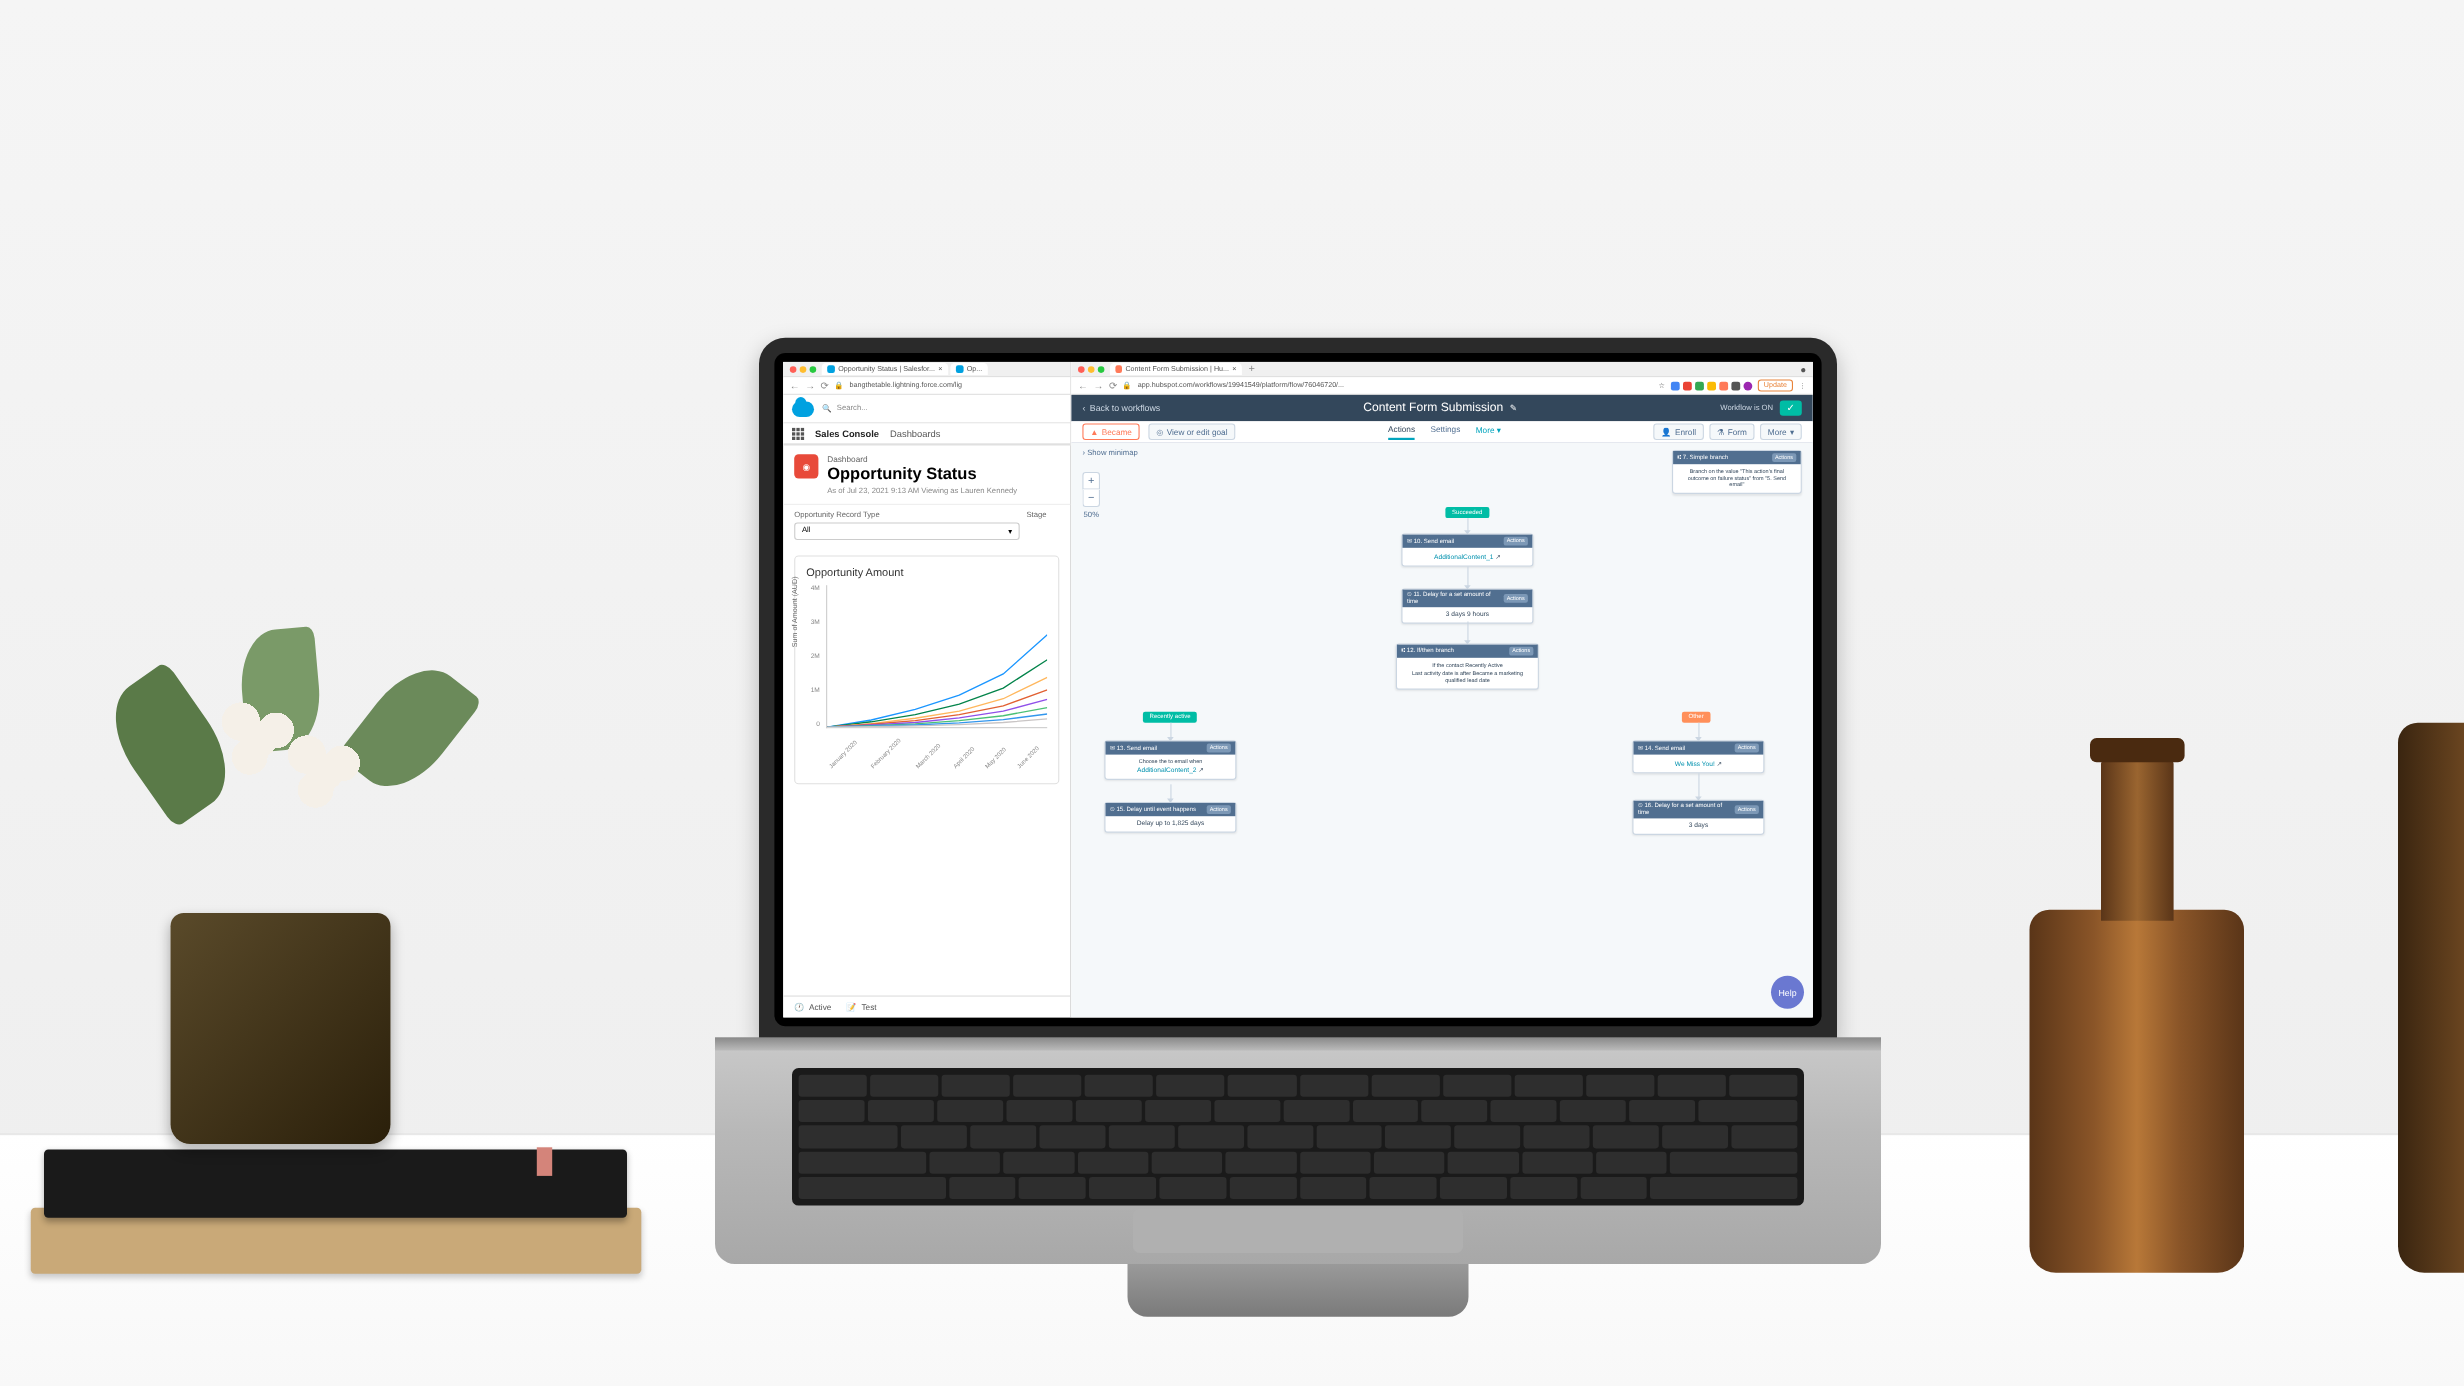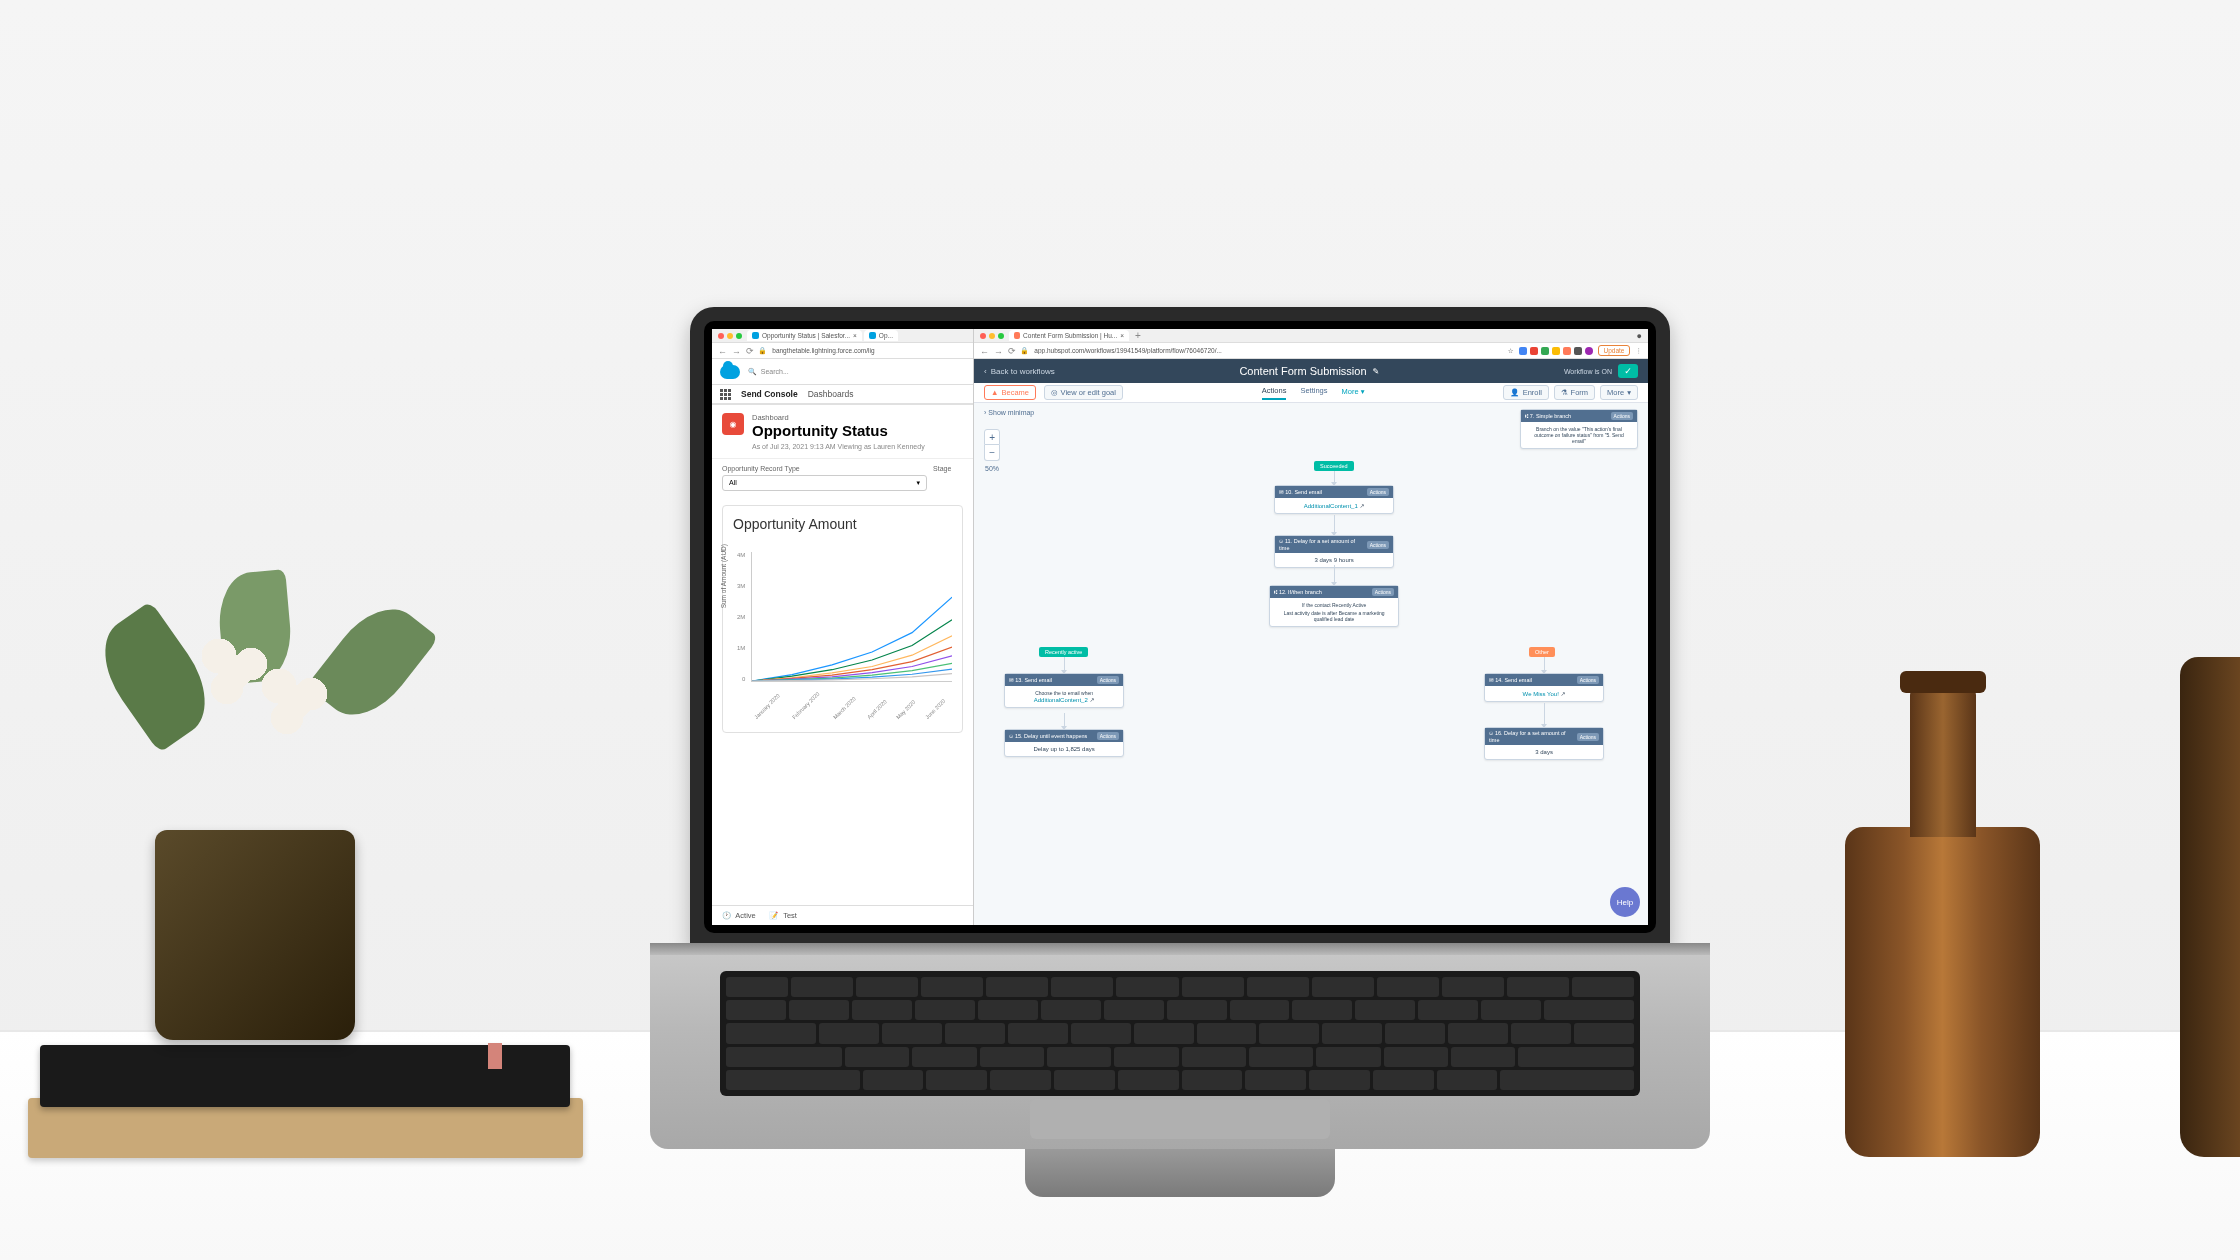--- a/index.html
+++ b/index.html
@@ -70,21 +70,21 @@
 .sf-nav-item { color:#555; cursor:pointer; }
 .sf-nav-item.active { font-weight:600; color:#222; }
 .sf-dash-header { padding:8px 10px; display:flex; align-items:flex-start; gap:8px; border-bottom:1px solid #eee; }
 .sf-dash-icon { width:22px; height:22px; background:#e84a3a; border-radius:4px; display:flex; align-items:center; justify-content:center; color:#fff; }
 .sf-dash-meta { font-size:7px; color:#888; margin-top:4px; }
 .sf-filters { display:flex; padding:6px 10px; gap:6px; font-size:7px; }
 .sf-filter { flex:1; }
 .sf-filter-label { color:#666; margin-bottom:3px; }
 .sf-filter-select { border:1px solid #ccc; border-radius:3px; padding:3px 6px; display:flex; justify-content:space-between; background:#fff; }
 .sf-chart { margin:8px 10px; border:1px solid #e0e0e0; border-radius:4px; padding:10px; background:#fff; }
-.sf-chart-title { font-size:14px; margin-bottom:20px; color:#333; }
+.sf-chart-title { font-size:10px; margin-bottom:5px; color:#333; }
 .sf-chart-area { height:170px; position:relative; margin-left:18px; }
 .sf-y-label { position:absolute; left:-28px; top:50%; transform:rotate(-90deg) translateX(50%); transform-origin:left; font-size:6.5px; color:#666; white-space:nowrap; }
 .sf-y-ticks { position:absolute; left:-14px; top:0; height:130px; display:flex; flex-direction:column; justify-content:space-between; font-size:6px; color:#888; text-align:right; }
 .sf-plot { position:absolute; left:0; top:0; right:0; height:130px; border-left:1px solid #ccc; border-bottom:1px solid #ccc; }
 .sf-x-ticks { position:absolute; bottom:0; left:0; right:0; display:flex; justify-content:space-around; font-size:5.5px; color:#888; }
 .sf-x-ticks span { transform:rotate(-45deg); transform-origin:top left; white-space:nowrap; }
 .sf-footer { border-top:1px solid #ddd; padding:5px 10px; display:flex; gap:14px; font-size:7.5px; color:#555; margin-top:auto; }
 .sf-footer-item { display:flex; align-items:center; gap:4px; }
 
 
@@ -189,21 +189,21 @@
                   <span></span>
                   <span></span>
                   <span></span>
                   <span></span>
                   <span></span>
                   <span></span>
                   <span></span>
                   <span></span>
                   <span></span>
                 </div>
-              <span class="sf-nav-item active">Send Console</span>
+              <span class="sf-nav-item active">Sales Console</span>
               <span class="sf-nav-item">Dashboards</span>
             </div>
             <div class="sf-dash-header">
               <div class="sf-dash-icon">◉</div>
               <div>
                 <div style="font-size:7.5px;color:#666">Dashboard</div>
                 <div style="font-size:15px;font-weight:700">Opportunity Status</div>
                 <div class="sf-dash-meta">As of Jul 23, 2021 9:13 AM Viewing as Lauren Kennedy</div>
               </div>
             </div>

